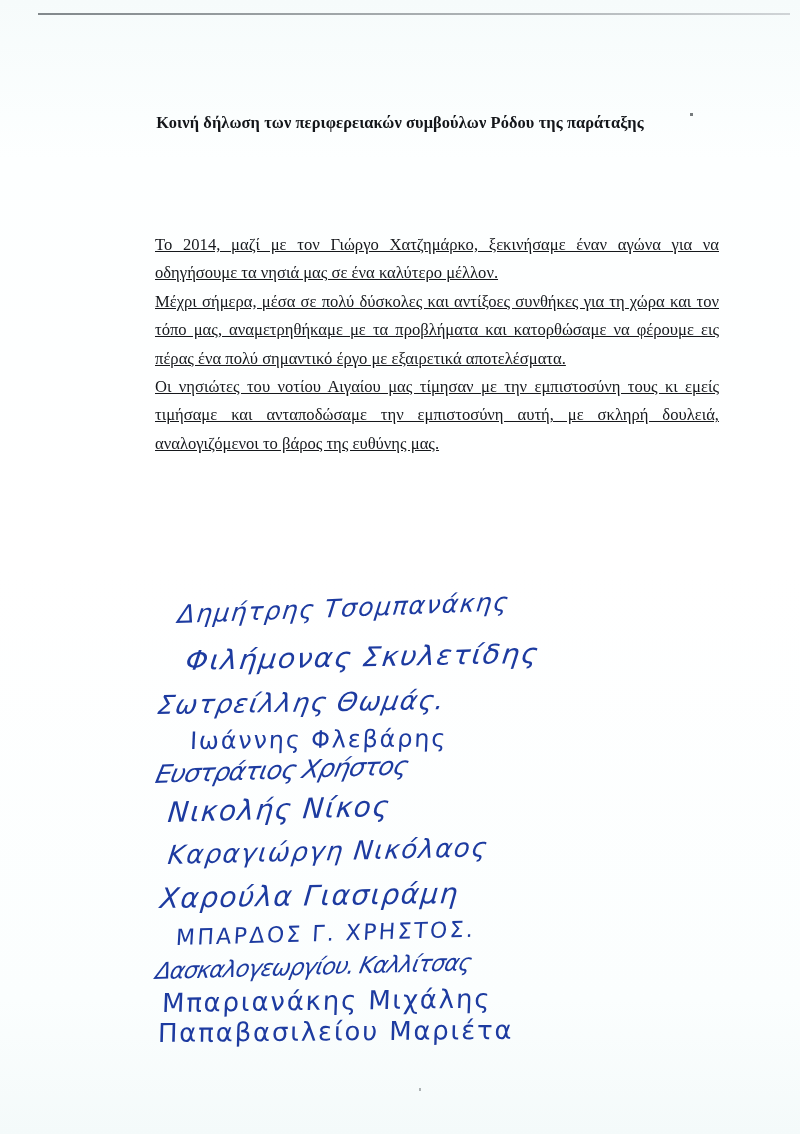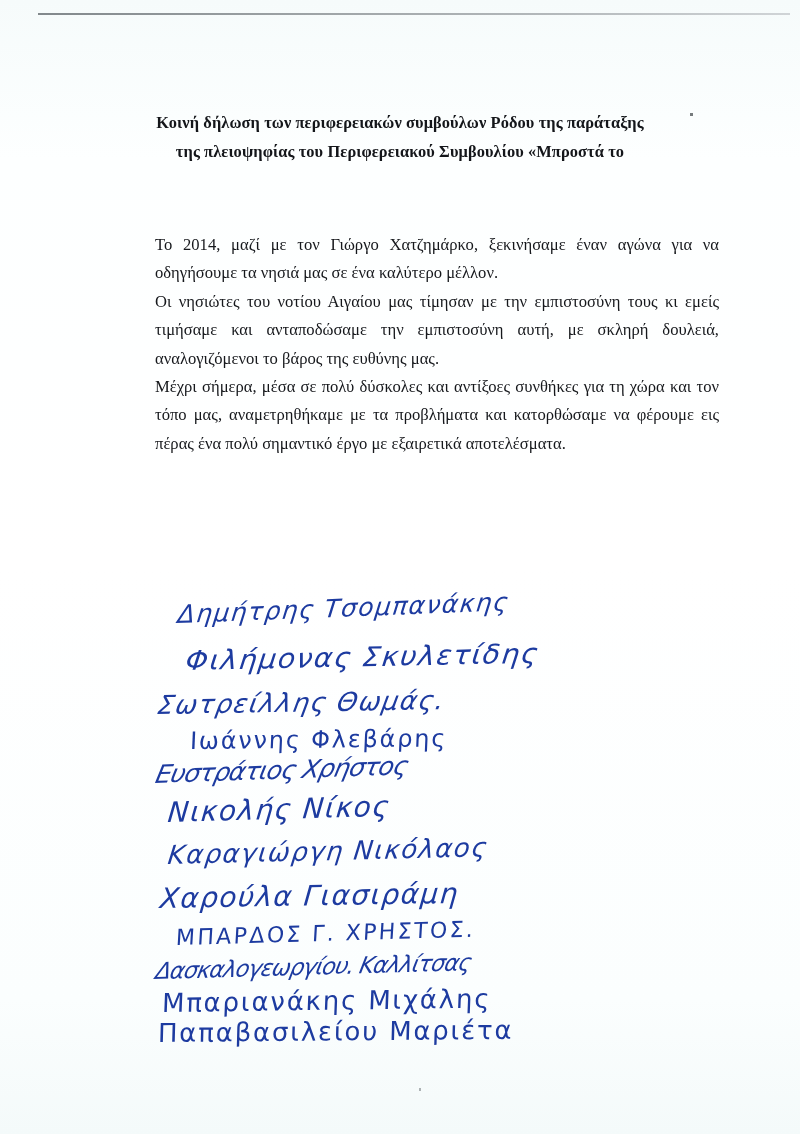--- a/index.html
+++ b/index.html
@@ -78,20 +78,21 @@
     width: 564px;
     font-family: "Liberation Serif", serif;
     font-size: 16.6px;
     line-height: 28.4px;
     color: #16181c;
     text-align: justify;
     text-justify: inter-word;
   }
   #body-text p {
     margin: 0;
+    text-decoration: underline;
   }
 
   #signatures {
     position: absolute;
     left: 0;
     top: 0;
     width: 800px;
     height: 1134px;
     pointer-events: none;
   }
@@ -133,27 +134,26 @@
 
 <div id="page">
 
   <div id="paper-tint"></div>
   <div id="scan-edge-line"></div>
   <div id="speck-1"></div>
   <div id="speck-2"></div>
 
   <div id="doc-title">
     <div>Κοινή δήλωση των περιφερειακών συμβούλων Ρόδου της παράταξης</div>
-    <div>της πλειοψηφίας του Περιφερειακού Συμβουλίου «Μπροστά το</div>
   </div>
 
   <div id="body-text">
     <p>Το 2014, μαζί με τον Γιώργο Χατζημάρκο, ξεκινήσαμε έναν αγώνα για να οδηγήσουμε τα νησιά μας σε ένα καλύτερο μέλλον.</p>
+    <p>Μέχρι σήμερα, μέσα σε πολύ δύσκολες και αντίξοες συνθήκες για τη χώρα και τον τόπο μας, αναμετρηθήκαμε με τα προβλήματα και κατορθώσαμε να φέρουμε εις πέρας ένα πολύ σημαντικό έργο με εξαιρετικά αποτελέσματα.</p>
     <p>Οι νησιώτες του νοτίου Αιγαίου μας τίμησαν με την εμπιστοσύνη τους κι εμείς τιμήσαμε και ανταποδώσαμε την εμπιστοσύνη αυτή, με σκληρή δουλειά, αναλογιζόμενοι το βάρος της ευθύνης μας.</p>
-    <p>Μέχρι σήμερα, μέσα σε πολύ δύσκολες και αντίξοες συνθήκες για τη χώρα και τον τόπο μας, αναμετρηθήκαμε με τα προβλήματα και κατορθώσαμε να φέρουμε εις πέρας ένα πολύ σημαντικό έργο με εξαιρετικά αποτελέσματα.</p>
   </div>
 
   <div id="signatures">
       <div class="sig" style="left: 178px; top: 600px; color: rgb(29, 59, 160);"><span class="sig-text hand-cursive" style="font-size: 25px; transform: rotate(-2.2deg) skewX(-9deg) scaleX(1); transform-origin: left center;">Δημήτρης Τσομπανάκης</span></div>
       <div class="sig" style="left: 186px; top: 645px; color: rgb(29, 59, 160);"><span class="sig-text hand-cursive" style="font-size: 27px; transform: rotate(-1.2deg) skewX(-8deg) scaleX(1.05); transform-origin: left center;">Φιλήμονας Σκυλετίδης</span></div>
       <div class="sig" style="left: 158px; top: 690px; color: rgb(29, 59, 160);"><span class="sig-text hand-cursive" style="font-size: 26px; transform: rotate(-1deg) skewX(-11deg) scaleX(1); transform-origin: left center;">Σωτρείλλης Θωμάς.</span></div>
       <div class="sig" style="left: 190px; top: 727px; color: rgb(29, 59, 160);"><span class="sig-text hand-print" style="font-size: 24px; transform: rotate(-0.6deg) skewX(-3deg) scaleX(1); transform-origin: left center;">Ιωάννης Φλεβάρης</span></div>
       <div class="sig" style="left: 156px; top: 760px; color: rgb(29, 59, 160);"><span class="sig-text scribble" style="font-size: 25px; transform: rotate(-2deg) skewX(-14deg) scaleX(1.02); transform-origin: left center;">Ευστράτιος Χρήστος</span></div>
       <div class="sig" style="left: 168px; top: 796px; color: rgb(29, 59, 160);"><span class="sig-text hand-cursive" style="font-size: 28px; transform: rotate(-1.6deg) skewX(-7deg) scaleX(1); transform-origin: left center;">Νικολής Νίκος</span></div>
       <div class="sig" style="left: 168px; top: 840px; color: rgb(29, 59, 160);"><span class="sig-text hand-cursive" style="font-size: 26px; transform: rotate(-1.4deg) skewX(-8deg) scaleX(1); transform-origin: left center;">Καραγιώργη Νικόλαος</span></div>

